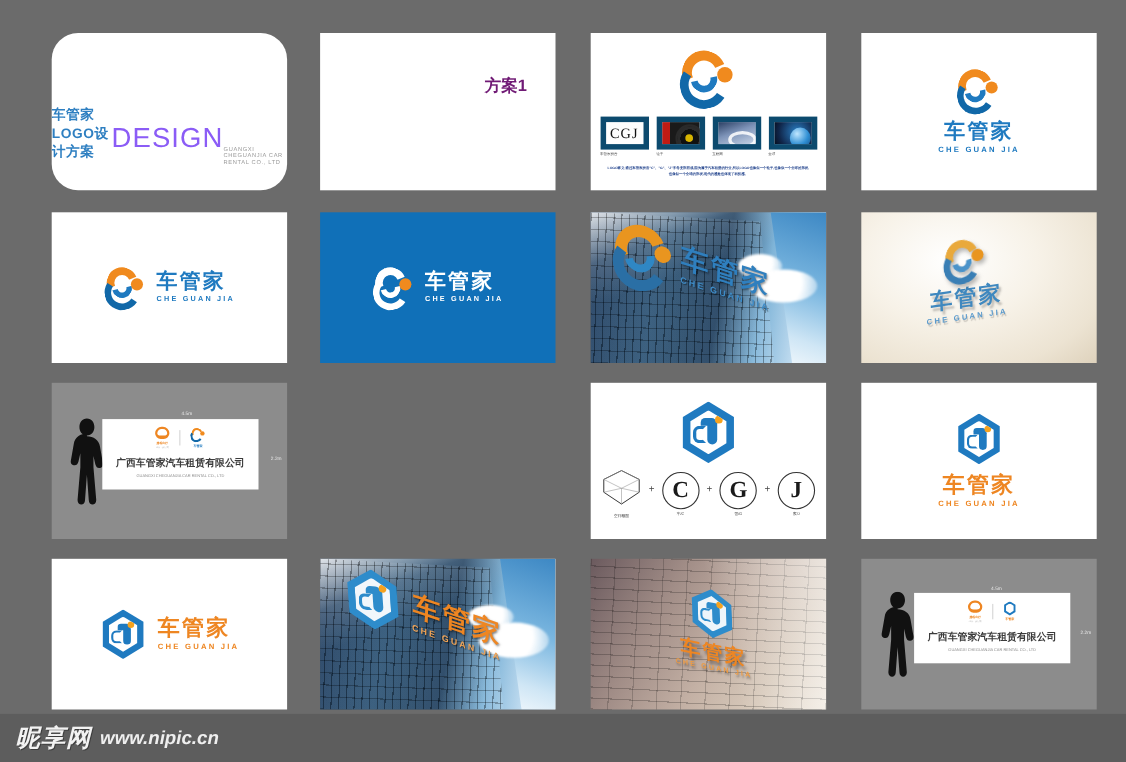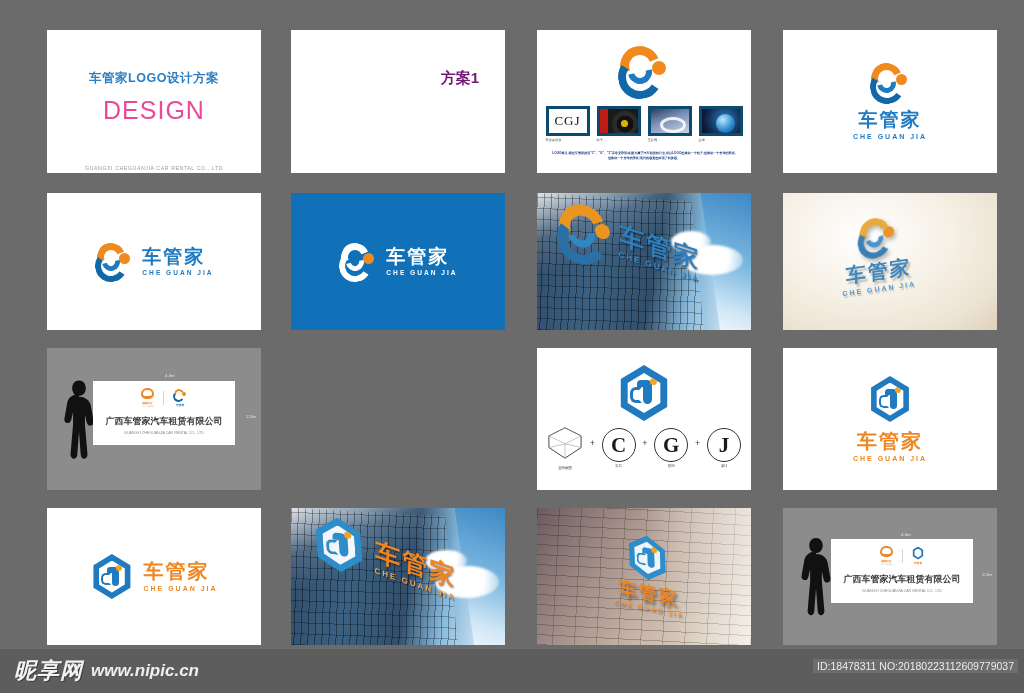--- a/index.html
+++ b/index.html
@@ -12,30 +12,30 @@
   #page { position: relative; width: 1024px; height: 693px; background: #6b6b6b; }
 
   .tile { position: absolute; overflow: hidden; background: #ffffff; }
   .logo-row { display: flex; align-items: center; }
   .cn-name { font-weight: bold; letter-spacing: 2px; line-height: 1; }
   .en-name { letter-spacing: 2px; line-height: 1; font-weight: bold; }
 
   
   #t1 { left: 47px; top: 30px; width: 214px; height: 143px; }
   #t1 .title-cn { color: #2e7fc1; font-weight: bold; font-size: 12.5px; letter-spacing: .5px; }
-  #t1 .title-en { color: #ec4899; font-size: 25px; letter-spacing: 1px; font-weight: 400; }
+  #t1 .title-en { color: #8b5cf6; font-size: 25px; letter-spacing: 1px; font-weight: 400; }
   #t1 .title-sub { color: #9a9a9a; font-size: 5.2px; letter-spacing: .6px; }
 
   
   .caption-tile .cap-text { color: #701a75; font-weight: bold; font-size: 15px; }
 
   
   .thumbs { display: flex; gap: 7px; justify-content: center; }
   .thumb-wrap { width: 44px; }
-  .thumb { width: 44px; height: 30px; border: 3px solid #0c4a6e; overflow: hidden; position: relative; }
+  .thumb { width: 44px; height: 30px; border: 5px solid #0c4a6e; overflow: hidden; position: relative; }
   .thumb-cap { font-size: 3.2px; color: #444; margin-top: 2px; text-align: left; }
   .concept-desc { font-size: 3.1px; color: #1d3f8a; line-height: 1.5; text-align: center; font-weight: bold; }
 
   
   .sign-grey { background: #8c8c8c; }
   .sign-board { background: #fff; position: absolute; }
   .dim-label { position: absolute; color: #e8e8e8; font-size: 4.4px; }
   .sign-cn { color: #3b3b3b; font-weight: bold; }
   .sign-en { color: #8a8a8a; }
 
@@ -114,21 +114,21 @@
     position: absolute; right: 6px; top: 10px;
     color: #ededed; font-size: 10.5px; white-space: nowrap;
     background: rgba(255,255,255,.10); padding: 1px 4px;
   }
 </style>
 </head>
 <body>
 
 <div id="page">
 
-  <div class="tile" id="t1" style="display:flex;flex-direction:column;align-items:center;justify-content:flex-start;padding-top:40px;">
+  <div class="tile" id="t1" style="display:flex;flex-direction:row;align-items:center;justify-content:flex-start;padding-top:40px;border-radius:24px;">
     <div class="title-cn">车管家LOGO设计方案</div>
     <div class="title-en" style="margin-top:9px;">DESIGN</div>
     <div class="title-sub" style="margin-top:40px;">GUANGXI CHEGUANJIA CAR RENTAL CO., LTD</div>
   </div>
 
   <div class="tile caption-tile" style="left:291px;top:30px;width:214px;height:143px;">
     <div class="cap-text" style="position:absolute;right:26px;top:39px;">方案1</div>
   </div>
 
   <div class="tile" style="left:537px;top:30px;width:214px;height:143px;">
@@ -430,16 +430,15 @@
         </div>
       </div>
       <div class="sign-cn" style="text-align:center;font-size:9px;margin-top:7px;">广西车管家汽车租赁有限公司</div>
       <div class="sign-en" style="text-align:center;font-size:3.6px;margin-top:3px;">GUANGXI CHEGUANJIA CAR RENTAL CO., LTD</div>
     </div>
   </div>
 
   <div id="wm">
     <span class="nipic-cn">昵享网</span>
     <span class="nipic-url">www.nipic.cn</span>
-    <span class="wm-id">ID:18478311 NO:20180223112609779037</span>
   </div>
 
 </div>
 
 </body></html>

